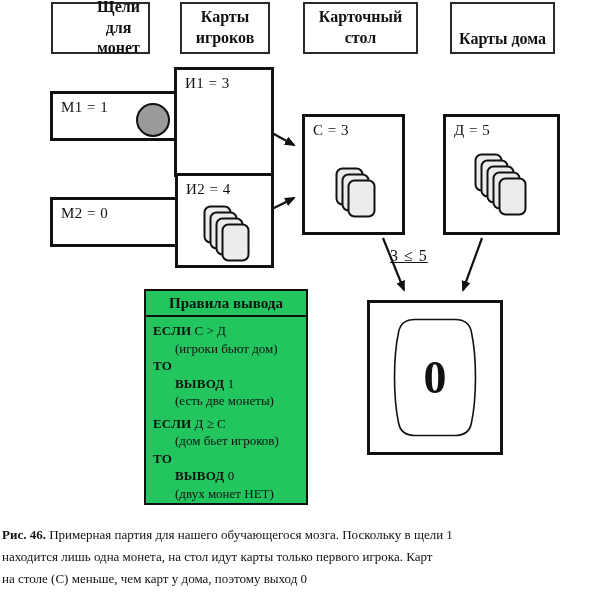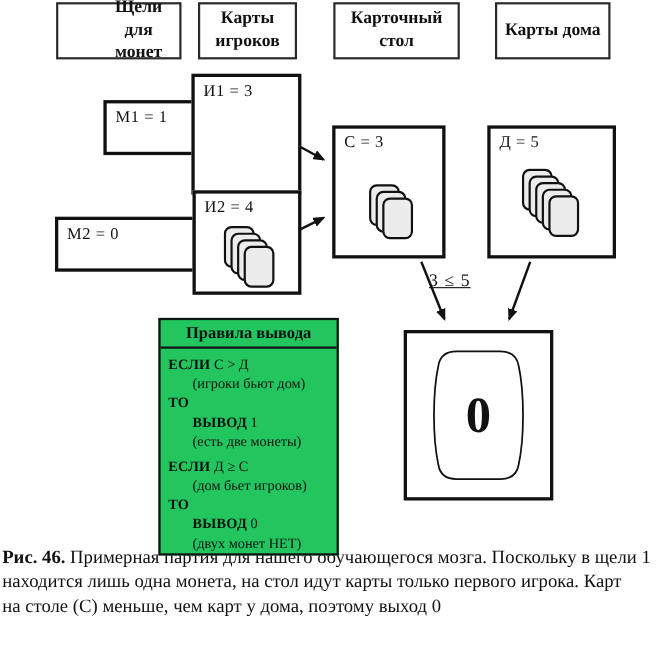--- a/index.html
+++ b/index.html
@@ -23,40 +23,40 @@
     background: #ffffff;
     display: flex;
     align-items: center;
     justify-content: center;
     text-align: center;
     font-weight: bold;
     font-size: 16px;
     line-height: 1.3;
     padding: 2px 4px;
   }
-  #hdr-slots  { left: 51px;  top: 2px; width: 114px; height: 52px; padding-left: 40px; }
+  #hdr-slots  { left: 51px;  top: 2px; width: 99px; height: 52px; padding-left: 40px; }
   #hdr-player { left: 180px; top: 2px; width: 90px;  height: 52px; font-family: Liberation Serif, serif; }
   #hdr-table  { left: 303px; top: 2px; width: 115px; height: 52px; justify-content: flex-end; }
-  #hdr-house  { left: 450px; top: 2px; width: 105px; height: 52px; }
+  #hdr-house  { left: 450px; top: 2px; width: 105px; height: 52px; align-items: flex-end; }
 
   
   .box {
     position: absolute;
     border: 3px solid #111111;
     background: #ffffff;
     font-size: 15px;
   }
   .box .lbl {
     position: absolute;
     left: 8px;
     top: 5px;
     white-space: nowrap;
     letter-spacing: 0.5px;
   }
-  #box-m1 { left: 50px;  top: 91px;  width: 129px; height: 50px; z-index: 1; margin-left: 44px; }
+  #box-m1 { left: 50px;  top: 91px;  width: 129px; height: 50px; z-index: 1; }
   #box-i1 { left: 174px; top: 67px;  width: 100px; height: 110px; z-index: 2; }
   #box-m2 { left: 50px;  top: 197px; width: 128px; height: 50px; z-index: 1; }
   #box-i2 { left: 175px; top: 173px; width: 99px;  height: 95px; z-index: 2; }
   #box-c  { left: 302px; top: 114px; width: 103px; height: 121px; }
   #box-d  { left: 443px; top: 114px; width: 117px; height: 121px; text-decoration: underline; }
 
   .coin {
     position: absolute;
     left: 83px; top: 9px;
     width: 34px; height: 34px;
@@ -126,23 +126,23 @@
     position: absolute;
     left: 0; top: 0;
     width: 610px; height: 594px;
     z-index: 3;
     pointer-events: none;
   }
 
   
   #caption {
     position: absolute;
-    left: 2px; top: 496px;
+    left: 2px; top: 524px;
     width: 606px;
-    font-size: 17px;
+    font-size: 13px;
     line-height: 22px;
   }
   .cap-line { white-space: nowrap; }
 </style>
 </head>
 <body>
 
 <div class="stage">
 
   <div class="hdr" id="hdr-slots">

